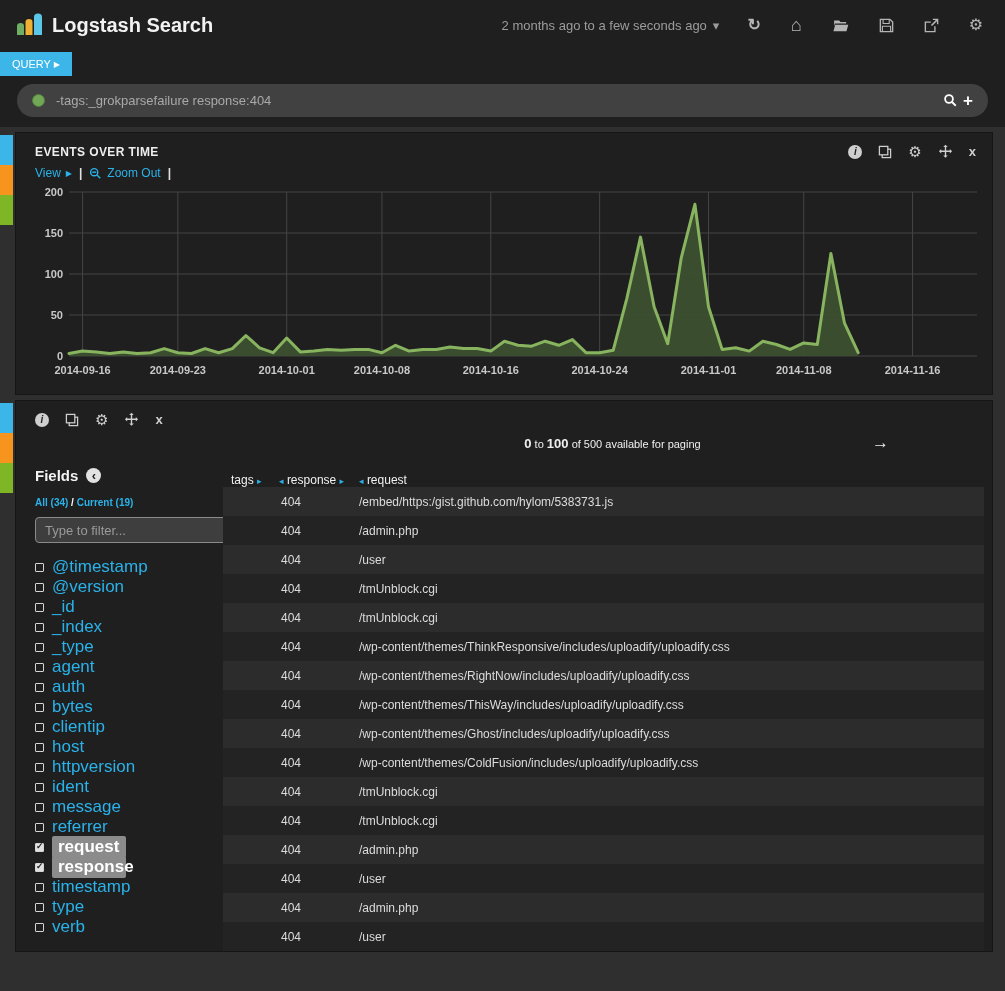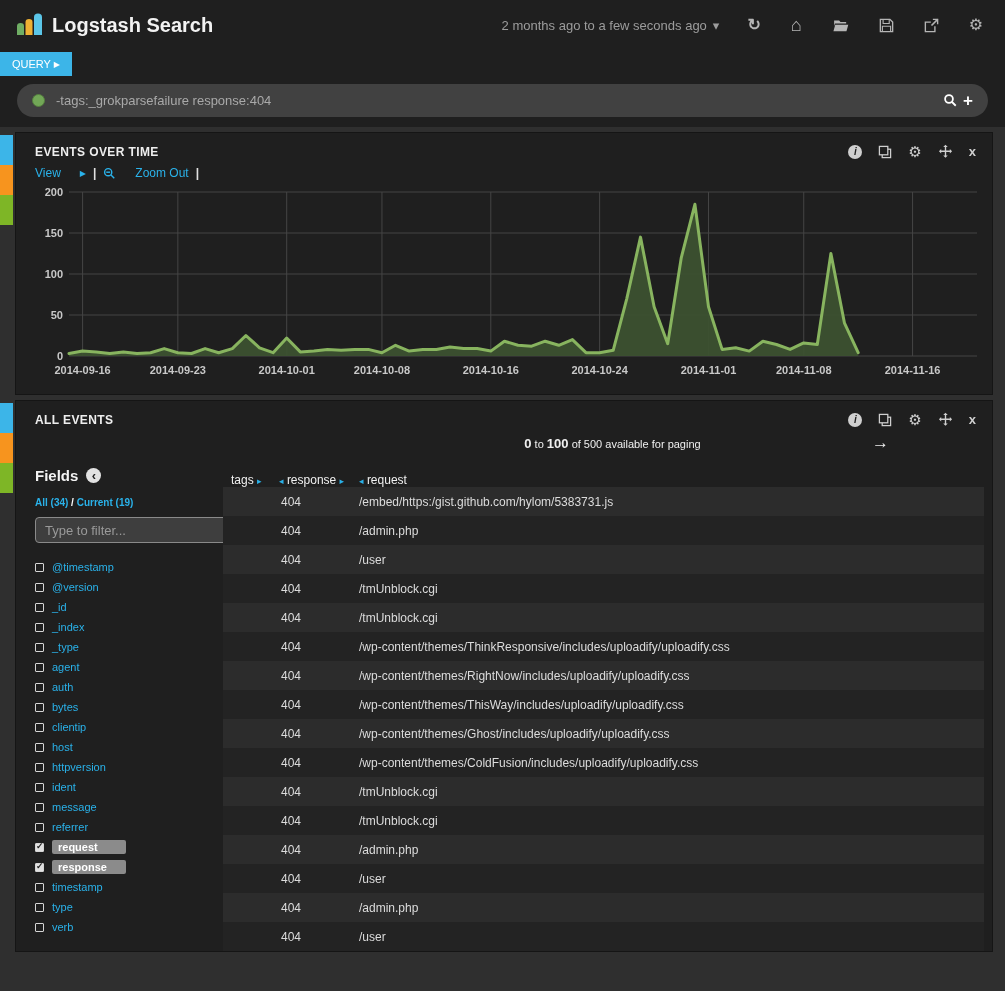--- a/index.html
+++ b/index.html
@@ -40,42 +40,42 @@
 .panel-head{display:flex;align-items:center;padding:11px 16px 2px 19px}
 .panel-title{font-size:12px;font-weight:bold;letter-spacing:.4px;color:#eee;flex:1}
 .panel-icons{display:flex;align-items:center;gap:16px;color:#cfcfcf}
 .panel-icons>*{cursor:pointer}
 .icon-info{width:14px;height:14px;border-radius:50%;background:#cfcfcf;color:#1f1f1f;font-size:10px;font-weight:bold;font-style:italic;display:flex;align-items:center;justify-content:center}
 .icon-x{font-size:13px;font-weight:bold}
 .icon-gear{font-size:15px;line-height:1}
 
 .view-row{padding:5px 19px 2px;font-size:12px;color:#2ab2ea;display:flex;align-items:center;gap:7px}
 .view-row .pipe{color:#e0e0e0;font-weight:bold;cursor:default}
-.view-link{cursor:pointer;display:flex;align-items:center;gap:19px}
+.view-link{cursor:pointer;display:flex;align-items:center;gap:5px}
 .chart-wrap{margin:2px 8px 10px 8px}
 
 
 .paging-row{position:relative;height:30px}
 .paging-text{position:absolute;left:217px;right:0;top:7px;text-align:center;font-size:11px;color:#efefef}
 .paging-text b{font-size:13px}
 .paging-arrow{position:absolute;right:103px;top:4px;font-size:17px;font-weight:bold;color:#efefef;cursor:pointer}
 .panel-body{display:flex;align-items:flex-start}
 .fields-col{width:207px;flex:none;padding:8px 0 0 19px}
 .fields-head{display:flex;align-items:center;gap:8px;font-size:15px;font-weight:bold;color:#f2f2f2}
 .circle-chev{width:15px;height:15px;border-radius:50%;background:#e2e2e2;color:#222;font-size:13px;font-weight:bold;display:flex;align-items:center;justify-content:center;line-height:0;cursor:pointer}
 .fields-links{margin-top:13px;font-size:10px;font-weight:bold;color:#fff}
 .fields-links .flink{color:#2ab2ea;cursor:pointer}
 .filter-input{margin-top:9px;width:196px;height:26px;background:#3e3e3e;border:1px solid #8a8a8a;border-radius:4px;color:#bbb;font-size:13px;padding:0 9px;font-family:"Liberation Sans",sans-serif;outline:none}
 .filter-input::placeholder{color:#9a9a9a}
 .fields-list{margin-top:14px}
 .field-item{display:flex;align-items:center;height:20px;gap:8px;cursor:pointer}
 .cb{width:9px;height:9px;border:1px solid #d5d5d5;border-radius:1px;flex:none;position:relative}
 .cb.checked{background:#e0e0e0}
 .cb.checked::after{content:"✓";position:absolute;left:0;top:-3px;font-size:9px;color:#222;font-weight:bold}
-.f-label{font-size:11px;color:#2ab2ea;white-space:nowrap}
+.f-label{font-size:17px;color:#2ab2ea;white-space:nowrap}
 .f-label.selected{background:#8b8b8b;color:#fff;font-weight:bold;padding:1px 6px;border-radius:2px;width:74px}
 
 .table-col{flex:1;margin-right:8px;padding-top:2px}
 .t-head{display:flex;height:26px;align-items:flex-end;font-size:12px;font-weight:normal;color:#f0f0f0}
 .t-head .hcell{cursor:pointer}
 .sort{color:#2ab2ea;font-size:9px}
 .th-tags{width:56px;padding-left:8px}
 .th-resp{width:80px}
 .th-req{flex:1}
 .t-row{display:flex;height:29px;align-items:center;font-size:12px;font-weight:normal;color:#dcdcdc;cursor:pointer}
@@ -237,21 +237,20 @@
 </div>
 
 <div class="row-block">
   <div class="stripes">
     <div class="stripe blue"></div>
     <div class="stripe orange"></div>
     <div class="stripe green"></div>
   </div>
   <div class="panel" id="all-events-panel">
     <div class="panel-head">
-      <span class="panel-title">ALL EVENTS</span>
       <span class="panel-icons">
         <span class="icon-info">i</span>
         <span style="display:flex">
           <svg width="14" height="14" viewBox="0 0 20 20" fill="#1f1f1f" stroke="currentColor" stroke-width="1.8">
               <rect x="6" y="6" width="12" height="12"></rect>
               <rect x="2" y="2" width="12" height="12"></rect>
             </svg>
         </span>
         <span class="icon-gear">⚙</span>
         <span style="display:flex">

